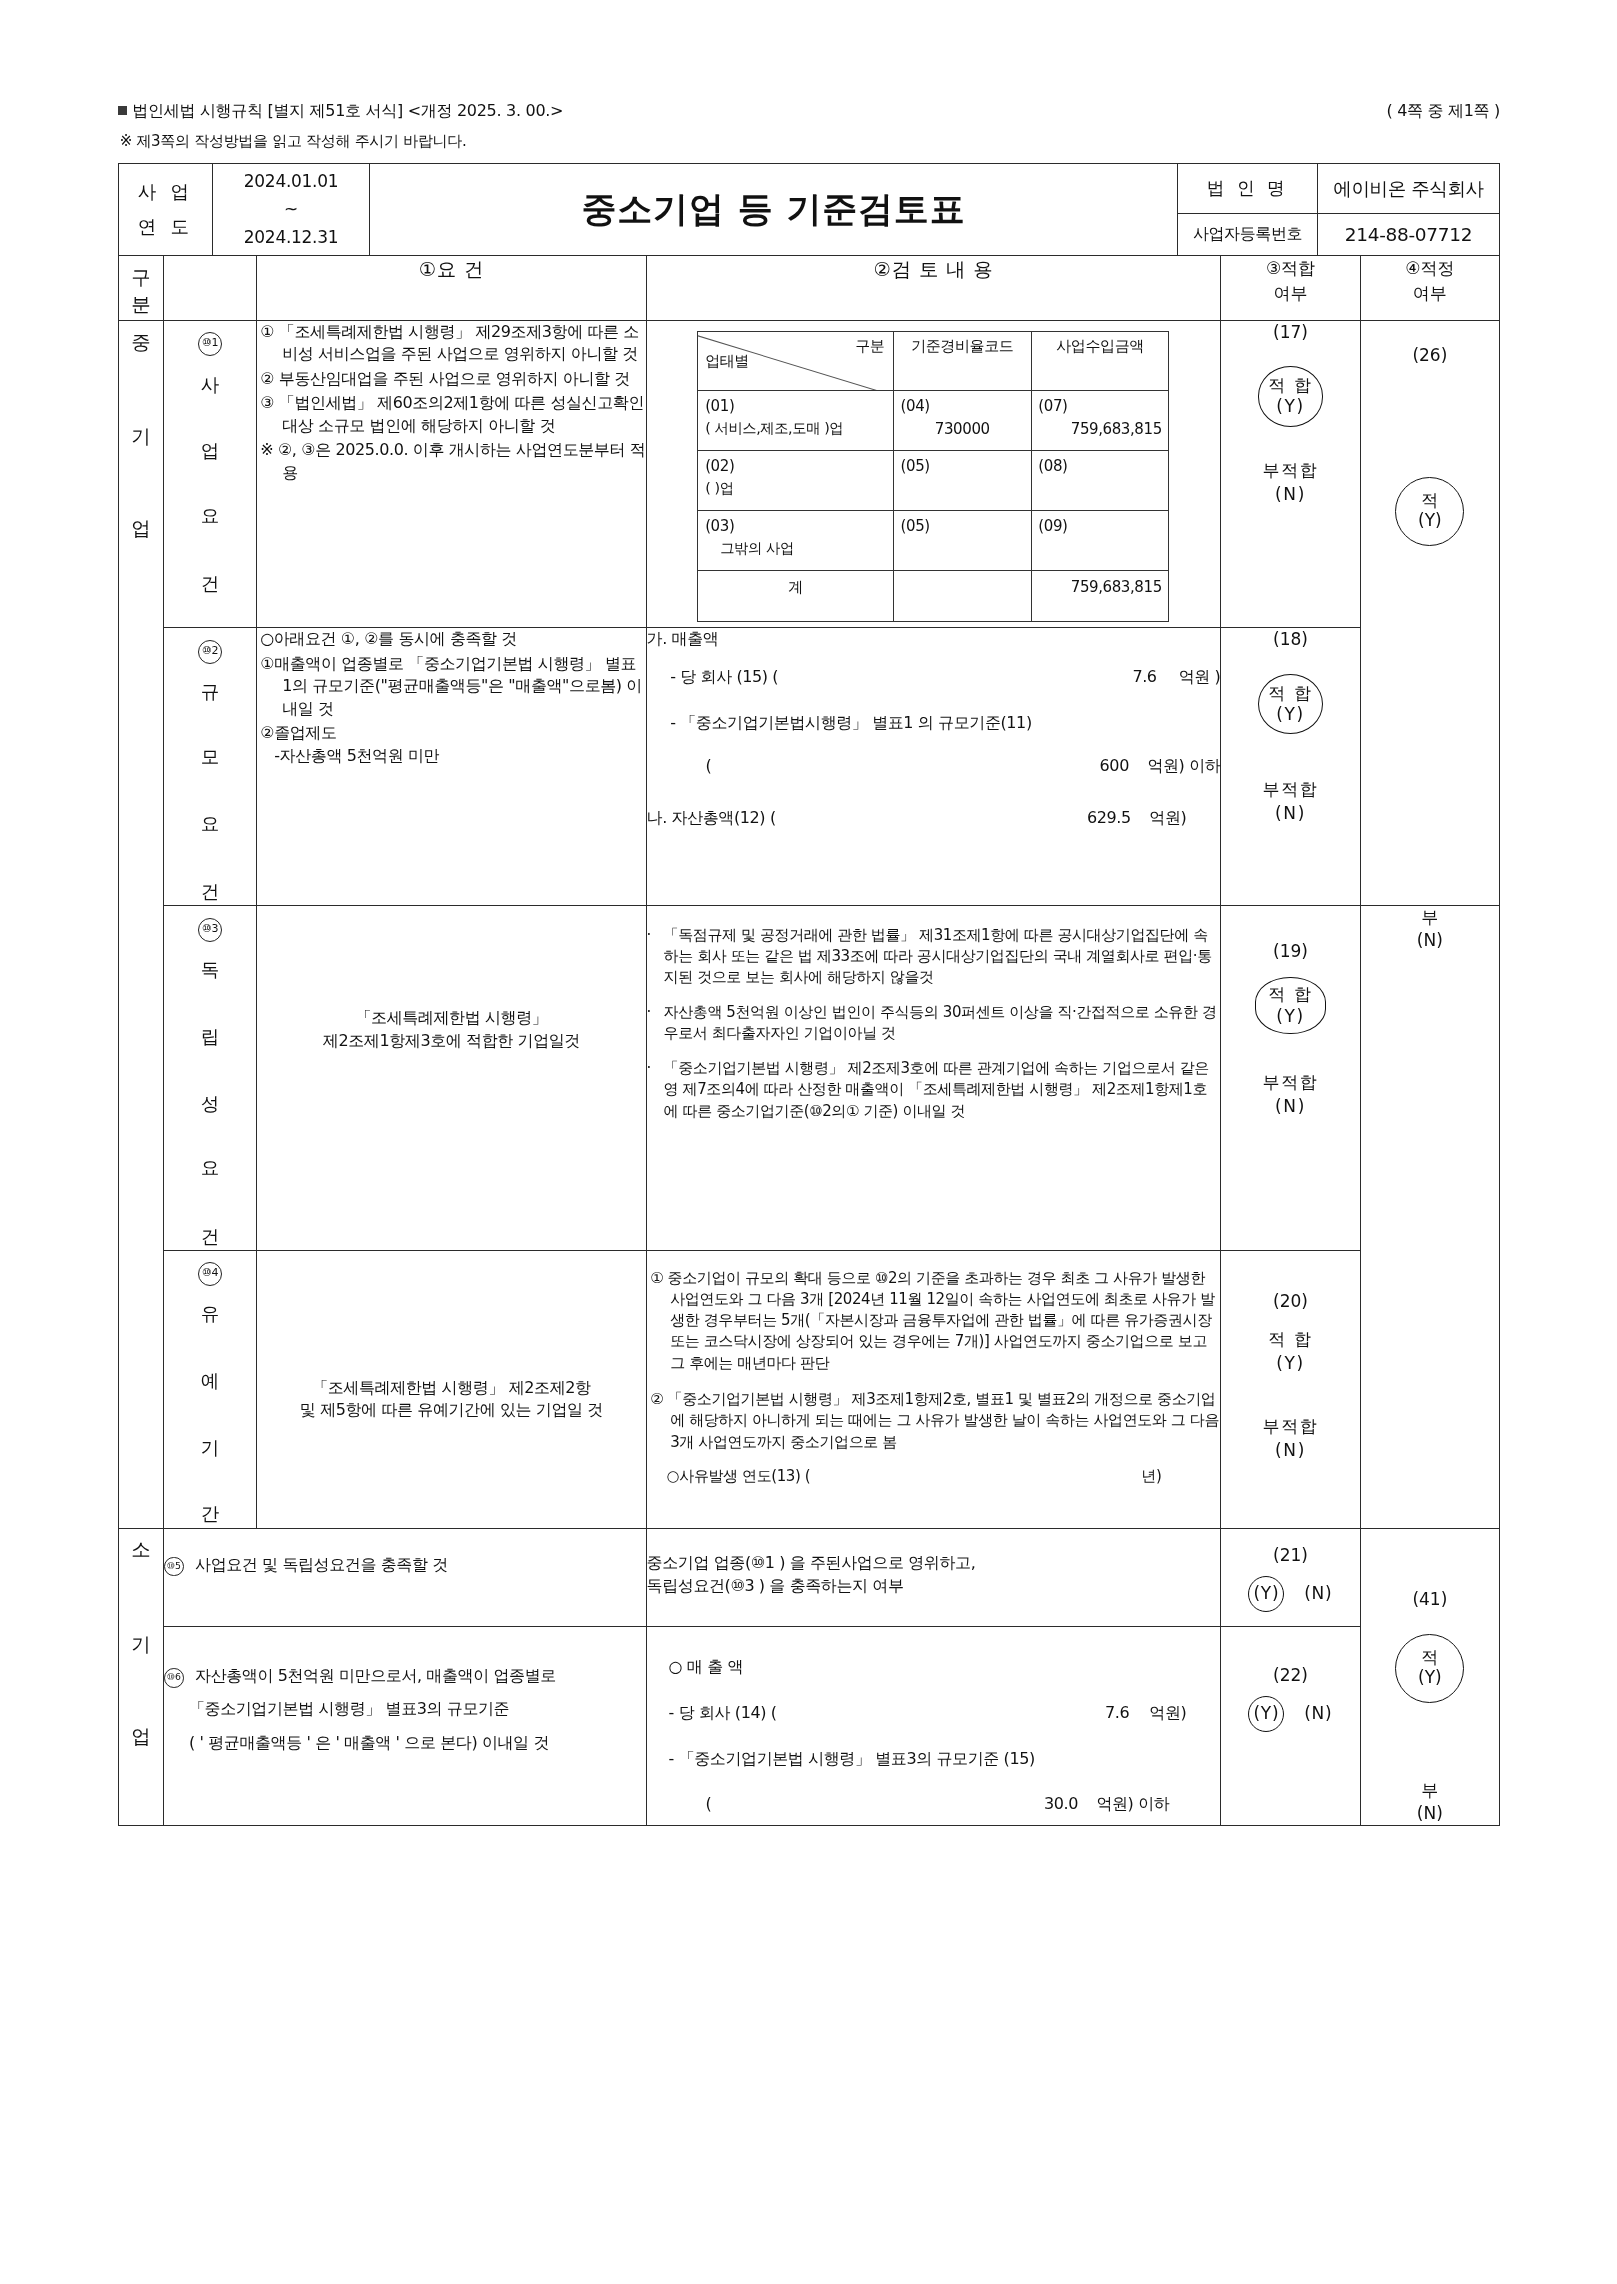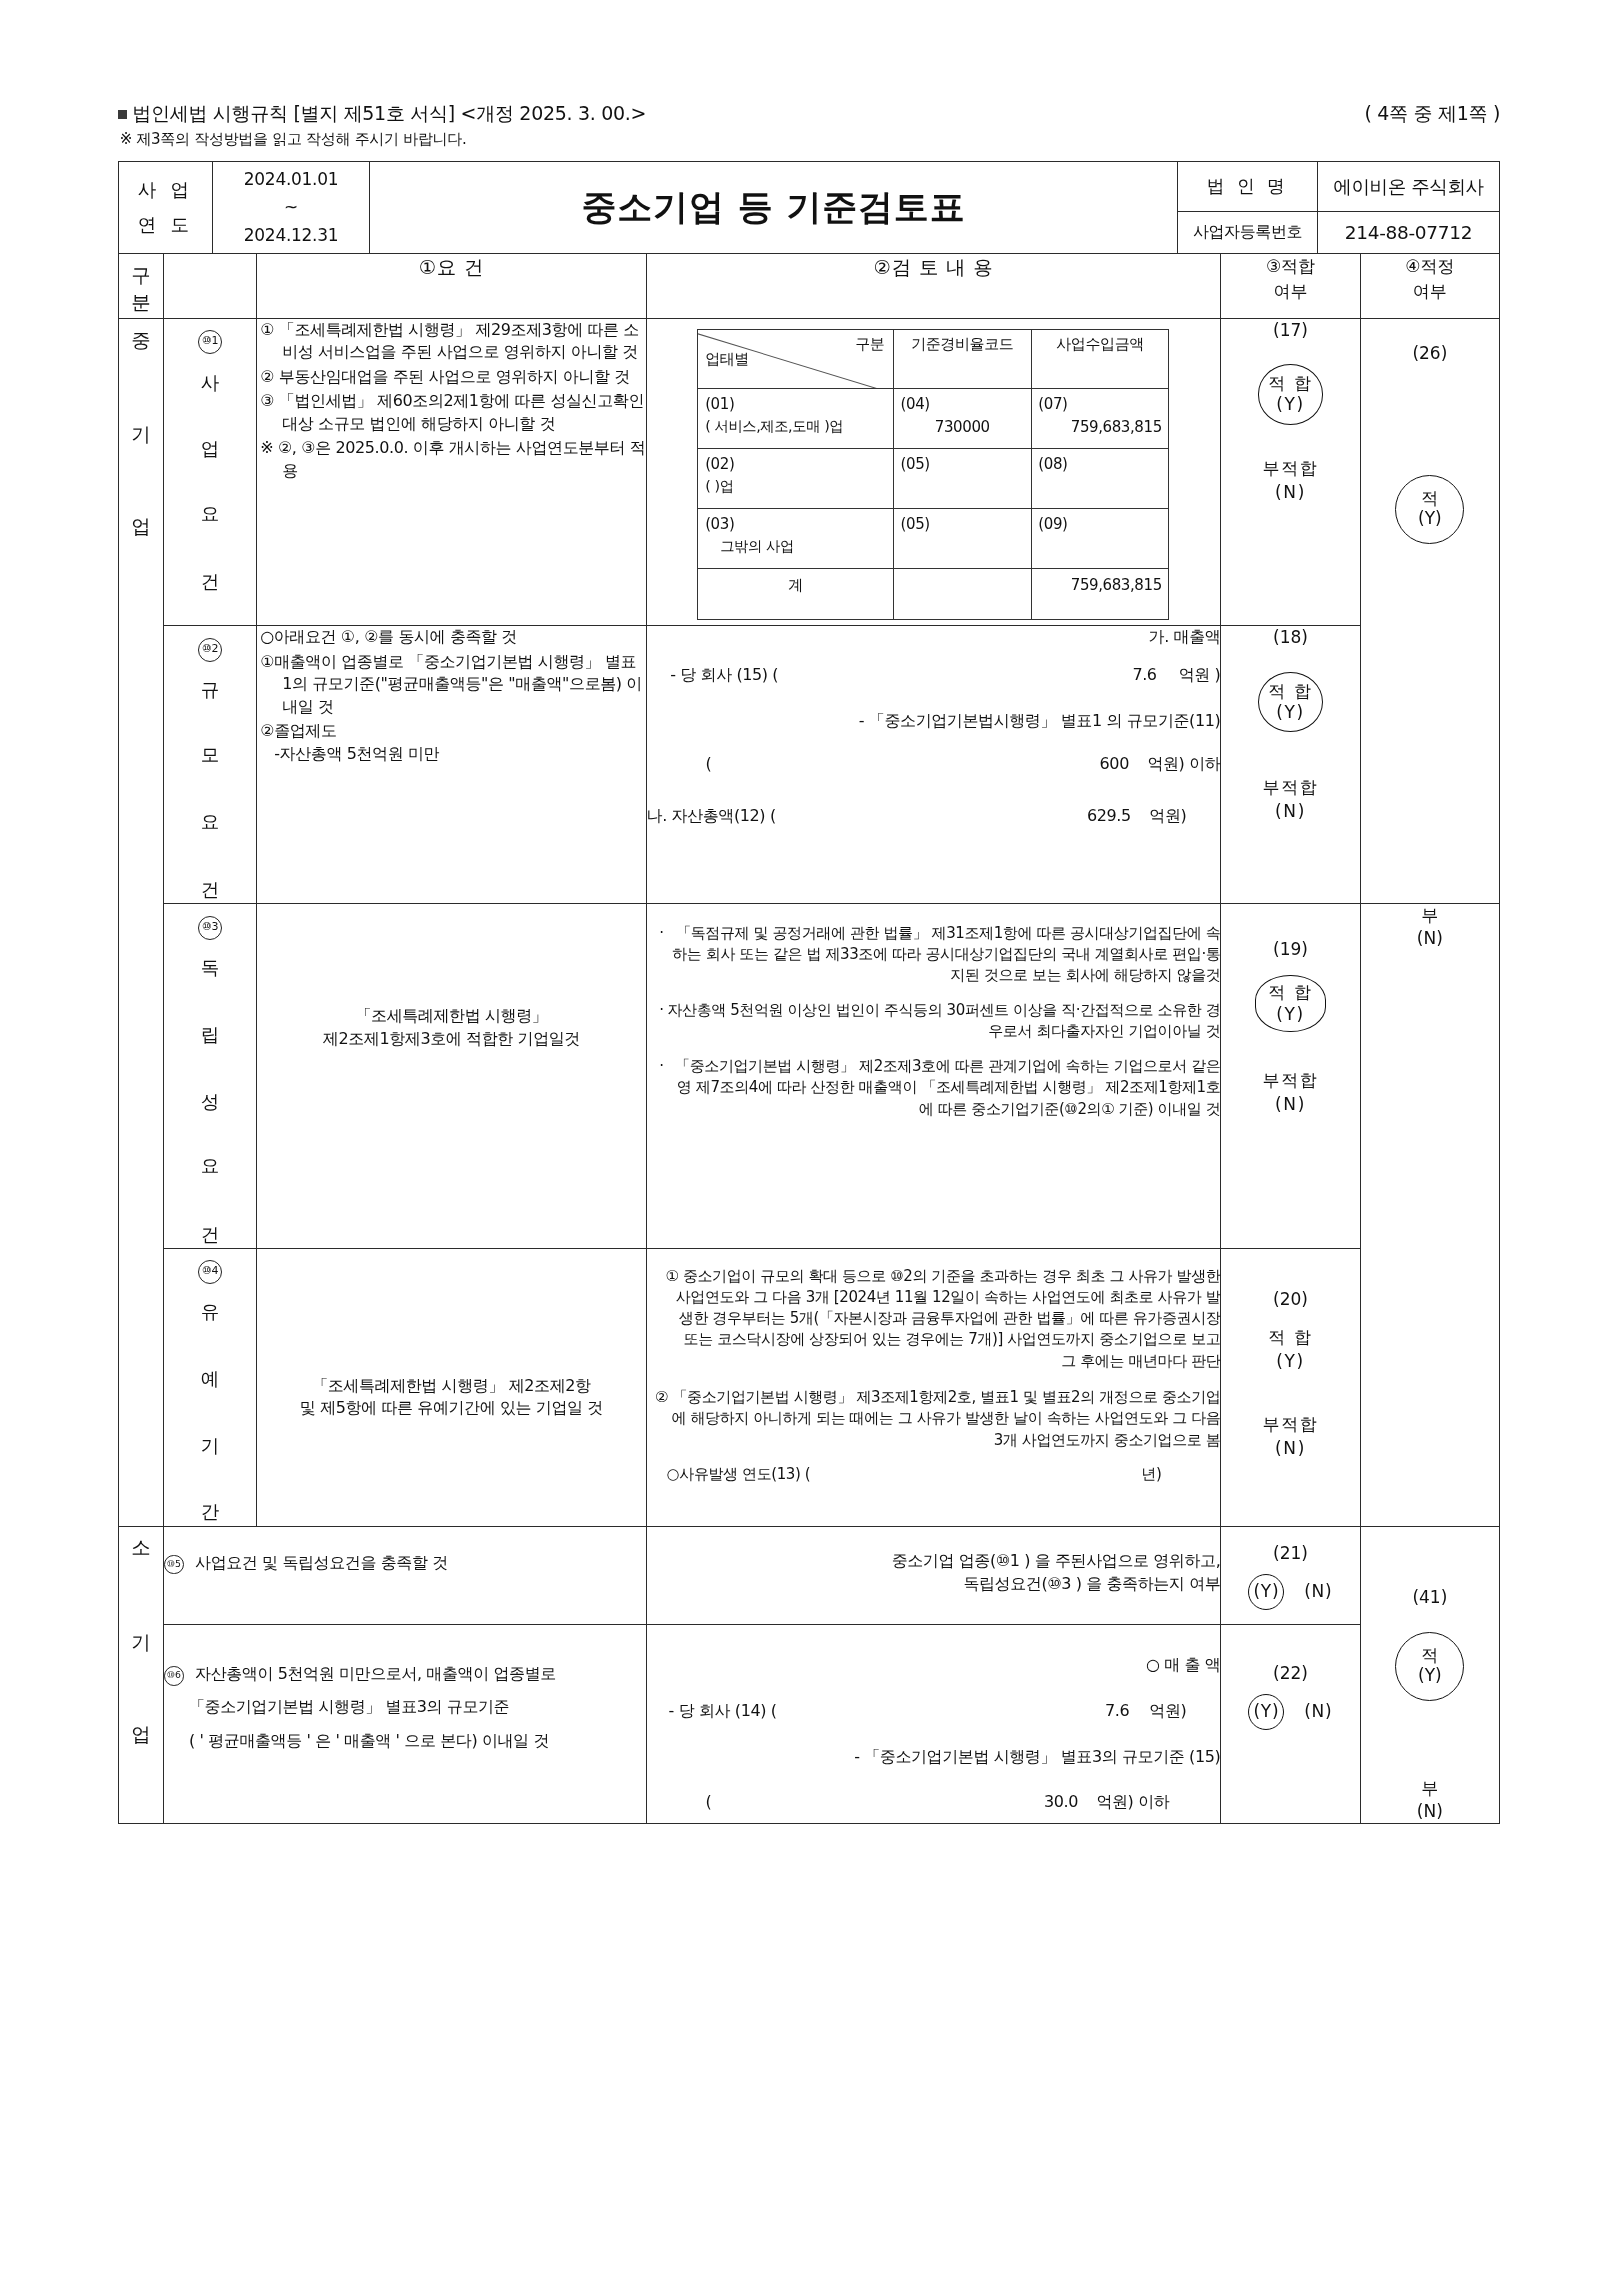--- a/index.html
+++ b/index.html
@@ -28,23 +28,23 @@
     left: 118px;
     top: 101px;
     width: 1382px;
   }
 
   
   .hdr-line {
     display: flex;
     justify-content: space-between;
     align-items: baseline;
-    font-size: 19px;
+    font-size: 16px;
     letter-spacing: -0.3px;
-    margin-bottom: 3px;
+    margin-bottom: 10px;
   }
   .hdr-left { display: flex; align-items: baseline; gap: 5px; }
   .sq {
     display: inline-block;
     width: 9.3px; height: 9.3px;
     background: #3a3a3a;
     position: relative;
     top: -0.8px;
   }
   .hdr-note {
@@ -158,21 +158,21 @@
     letter-spacing: 0;
     vertical-align: 0.8px;
   }
 
   .req-body, .rev-body {
     padding: 13.5px 10px 13.5px 15px;
     font-size: 16px;
     line-height: 1.42;
     letter-spacing: -0.4px;
   }
-  .rev-body { padding-left: 18.5px; text-align: right; }
+  .rev-body { padding-left: 18.5px; }
   .ind { display: block; text-indent: -22px; padding-left: 25px; margin-bottom: 1.7px; }
   .ind2 { display: block; text-indent: -17px; padding-left: 20px; }
   .gap { height: 13.5px; }
   .gap-s { height: 7.6px; }
 
   
   table.inner {
     border-collapse: collapse;
     width: 472px;
     margin: 10px auto 5px auto;

